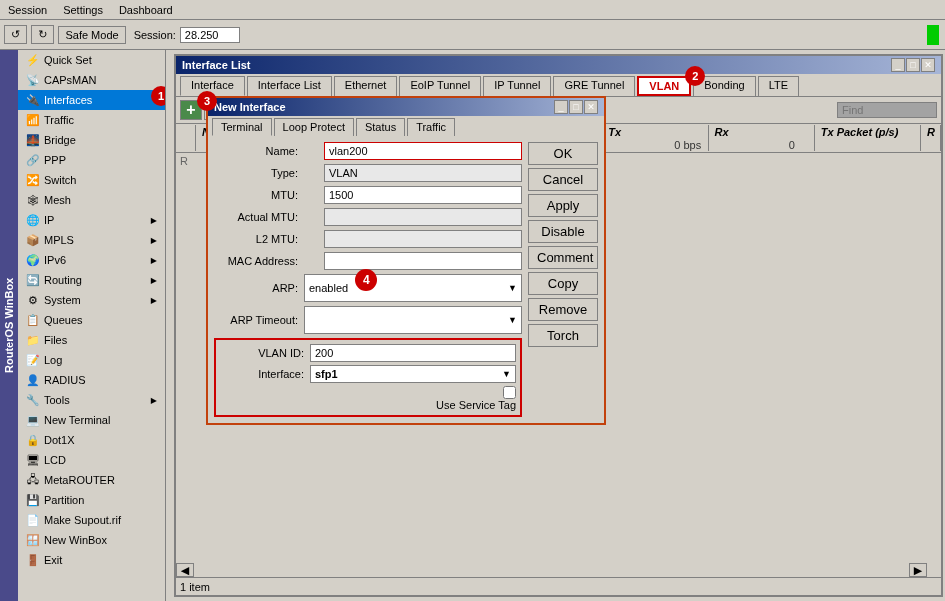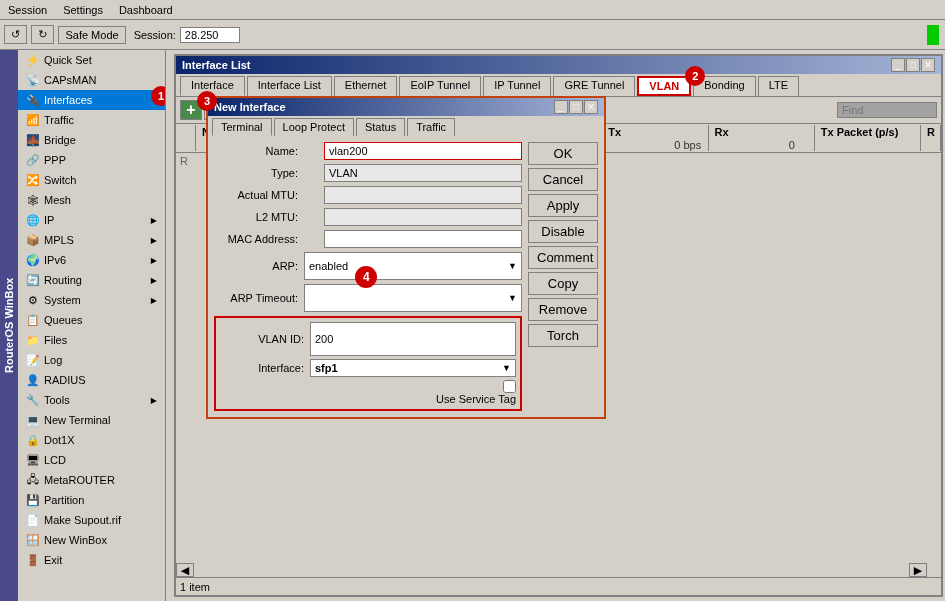--- a/index.html
+++ b/index.html
@@ -45,21 +45,21 @@
     .tab.active { background: #d4d0c8; border-bottom: 1px solid #d4d0c8; position: relative; z-index: 1; }
     .tab.highlighted { background: white; border: 2px solid #cc0000; color: #cc0000; font-weight: bold; }
     
     
     .list-toolbar { display: flex; align-items: center; padding: 3px 4px; gap: 2px; border-bottom: 1px solid #808080; }
     .list-btn { width: 22px; height: 20px; background: #d4d0c8; border: 1px solid #808080; display: flex; align-items: center; justify-content: center; cursor: pointer; font-size: 12px; }
     .find-input { margin-left: auto; background: #a3a3a3; border: 1px solid #808080; padding: 1px 4px; width: 100px; }
     
     
     .table-header { display: flex; background: #d4d0c8; border-bottom: 1px solid #808080; padding: 1px 0; }
-    .th { padding: 1px 6px; border-right: 1px solid #808080; flex: 1; font-weight: bold; cursor: pointer; }
+    .th { padding: 1px 6px; border-right: 1px solid #808080; flex: 1; font-weight: bold; cursor: pointer; font-style: italic; }
     .th:first-child { width: 30px; flex: none; }
     .th.name { width: 120px; flex: none; }
     .th.type { width: 80px; flex: none; }
     .th.mtu { width: 50px; flex: none; }
     .th.actual-mtu { width: 60px; flex: none; }
     .table-body { padding: 2px 4px; font-size: 11px; }
     .table-row-r { color: #666; }
     
     
     .dialog { position: absolute; top: 40px; left: 30px; width: 400px; background: #d4d0c8; border: 2px solid #c2410c; z-index: 100; }
@@ -75,21 +75,21 @@
     .form-row { display: flex; align-items: center; margin-bottom: 4px; }
     .form-label { width: 90px; text-align: right; padding-right: 6px; flex-shrink: 0; }
     .form-input { flex: 1; background: white; border: 1px solid #808080; padding: 1px 4px; height: 18px; margin-left: 20px; }
     .form-input.highlight { border: 1px solid #cc0000; }
     .form-select { flex: 1; background: white; border: 1px solid #808080; padding: 1px 4px; height: 28px; display: flex; align-items: center; justify-content: space-between; }
     .select-arrow { font-size: 9px; }
     
     .vlan-section { border: 2px solid #cc0000; padding: 4px; margin-top: 4px; }
     .vlan-row { display: flex; align-items: center; margin-bottom: 3px; }
     .vlan-label { width: 90px; text-align: right; padding-right: 6px; flex-shrink: 0; }
-    .vlan-input { flex: 1; background: white; border: 1px solid #808080; padding: 1px 4px; height: 34px; }
+    .vlan-input { flex: 1; background: white; border: 1px solid #808080; padding: 1px 4px; height: 18px; }
     .vlan-select { flex: 1; background: white; border: 1px solid #808080; padding: 1px 4px; height: 18px; display: flex; align-items: center; justify-content: space-between; }
     .checkbox-row { display: flex; align-items: flex-end; padding-left: 96px; flex-direction: column; }
     
     .btn-area { display: flex; flex-direction: column; gap: 3px; width: 70px; }
     .action-btn { background: #d4d0c8; border: 1px solid #808080; padding: 3px 8px; cursor: pointer; text-align: center; font-size: 13px; }
     
     
     .annotation { position: absolute; width: 22px; height: 22px; background: #cc0000; border-radius: 50%; color: white; display: flex; align-items: center; justify-content: center; font-weight: bold; font-size: 12px; z-index: 200; }
     
     
@@ -334,20 +334,24 @@
 
           <div class="form-area">
 
             <div class="form-row">
               <span class="form-label">Name:</span>
               <input class="form-input highlight" type="text" value="vlan200" style="border: 1px solid rgb(204, 0, 0);">
             </div>
             <div class="form-row">
               <span class="form-label">Type:</span>
               <input class="form-input" type="text" value="VLAN" readonly="" style="background: rgb(232, 232, 232);">
+            </div>
+            <div class="form-row">
+              <span class="form-label">MTU:</span>
+              <input class="form-input" type="text" value="1500" style="">
             </div>
             <div class="form-row">
               <span class="form-label">Actual MTU:</span>
               <input class="form-input" type="text" value="" readonly="" style="background: rgb(232, 232, 232);">
             </div>
             <div class="form-row">
               <span class="form-label">L2 MTU:</span>
               <input class="form-input" type="text" value="" readonly="" style="background: rgb(232, 232, 232);">
             </div>
             <div class="form-row">

